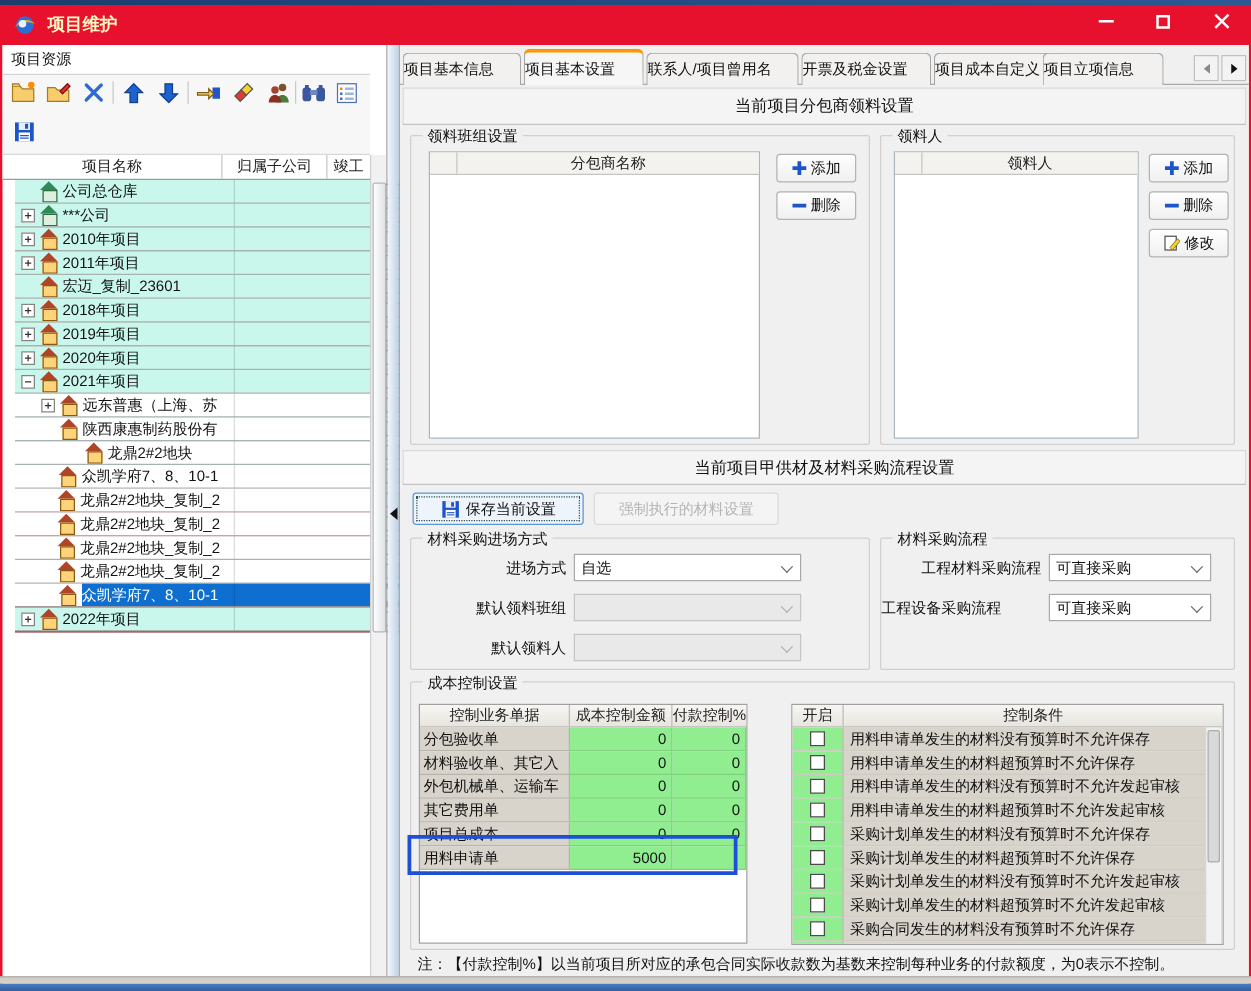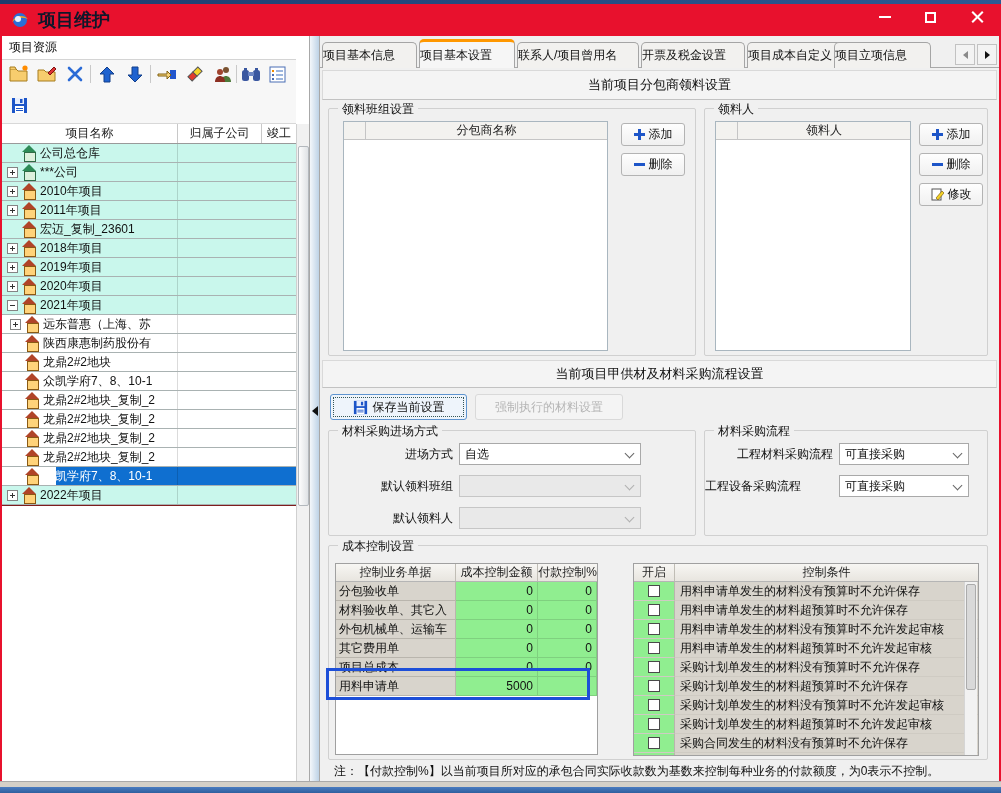--- a/index.html
+++ b/index.html
@@ -4,21 +4,21 @@
 <style>
   html,body{margin:0;padding:0;background:#cfd6dd;}
   *{box-sizing:border-box;}
   #win{position:relative;width:1001px;height:793px;background:#fff;overflow:hidden;
        font-family:"Liberation Sans","DejaVu Sans",sans-serif;font-size:12px;color:#111;}
   .abs{position:absolute;}
 
   
   .top-strip{left:0;top:0;width:1001px;height:4px;background:linear-gradient(90deg,#1d3c6d,#2c5a94);}
   .titlebar{left:0;top:4px;width:1001px;height:32px;background:#e8112d;display:flex;align-items:center;}
-  .title-text{color:#0f172a;font-size:18px;font-weight:600;margin-left:8px;}
+  .title-text{color:#fef9c3;font-size:14px;font-weight:600;margin-left:8px;}
   .win-btn{position:absolute;top:6px;width:34px;height:22px;display:flex;align-items:center;justify-content:center;cursor:default;}
   .glyph-min{width:12px;height:2px;background:#fff;}
   .glyph-max{width:11px;height:11px;border:2px solid #fff;}
   .glyph-close{position:relative;width:13px;height:13px;}
   .glyph-close::before,.glyph-close::after{content:"";position:absolute;left:-1px;top:5px;width:15px;height:2px;background:#fff;}
   .glyph-close::before{transform:rotate(45deg);} .glyph-close::after{transform:rotate(-45deg);}
   .side-l{left:0;top:36px;width:2px;height:751px;background:#e8112d;}
   .side-r{left:999px;top:36px;width:2px;height:751px;background:#e8112d;}
   .bot-gray{left:0;top:781px;width:1001px;height:6px;background:#d4d0c8;border-top:1px solid #a9a9a9;}
   .bot-blue{left:0;top:787px;width:1001px;height:6px;background:linear-gradient(#4a7cc0,#2f5f9e);}
@@ -32,27 +32,27 @@
   .tsep{position:absolute;top:5px;width:1px;height:18px;background:#c9c9c9;}
 
   
   .tree-head{left:2px;top:124px;width:294px;height:20px;background:#fff;border-bottom:1px solid #9a9a9a;display:flex;}
   .th{display:flex;align-items:center;justify-content:center;color:#222;overflow:hidden;}
   .th1{flex:0 0 176px;border-right:1px solid #c8c8c8;}
   .th2{flex:0 0 84px;border-right:1px solid #c8c8c8;}
   .th3{flex:1;}
 
   
-  .tree{left:2px;top:144px;width:344px;height:362px;background:#7f1d1d;}
+  .tree{left:12px;top:144px;width:344px;height:362px;background:#7f1d1d;}
   .trow{display:flex;height:19px;border-bottom:1px solid #a9b2b2;background:#fff;}
   .trow.cyan{background:#c9f7ec;}
   .trow.sel{background:linear-gradient(90deg,#ffffff 0 54px,#0f6fd0 54px 100%);}
   .trow.sel .tlabel,.trow.sel .c-comp{color:#fff;}
   .c-name{flex:0 0 176px;display:flex;align-items:center;gap:3px;overflow:hidden;border-right:1px solid rgba(0,0,0,.14);padding-left:5px;white-space:nowrap;}
-  .lv1 .c-name{padding-left:8px;}
+  .lv1 .c-name{padding-left:8px;justify-content:center;}
   .c-comp{flex:0 0 84px;border-right:1px solid rgba(0,0,0,.14);display:flex;align-items:center;padding-left:6px;overflow:hidden;white-space:nowrap;margin-top:46px;}
   .c-done{flex:1;display:flex;align-items:center;justify-content:center;}
   .tlabel{overflow:hidden;white-space:nowrap;}
   .exp{flex:0 0 11px;width:11px;height:11px;border:1px solid #848484;background:#fff;position:relative;}
   .exp::before{content:"";position:absolute;left:2px;right:2px;top:4px;height:1px;background:#333;}
   .exp.plus::after{content:"";position:absolute;top:2px;bottom:2px;left:4px;width:1px;background:#333;}
   .exp.none{visibility:hidden;}
   .ticon{flex:0 0 16px;width:16px;height:14px;position:relative;}
   .ticon::before{content:"";position:absolute;left:1px;top:-1px;border-left:7px solid transparent;border-right:7px solid transparent;border-bottom:7px solid #b04428;}
   .ticon::after{content:"";position:absolute;left:3px;top:6px;width:10px;height:8px;background:#ffd37a;border:1px solid #8a5a14;}

